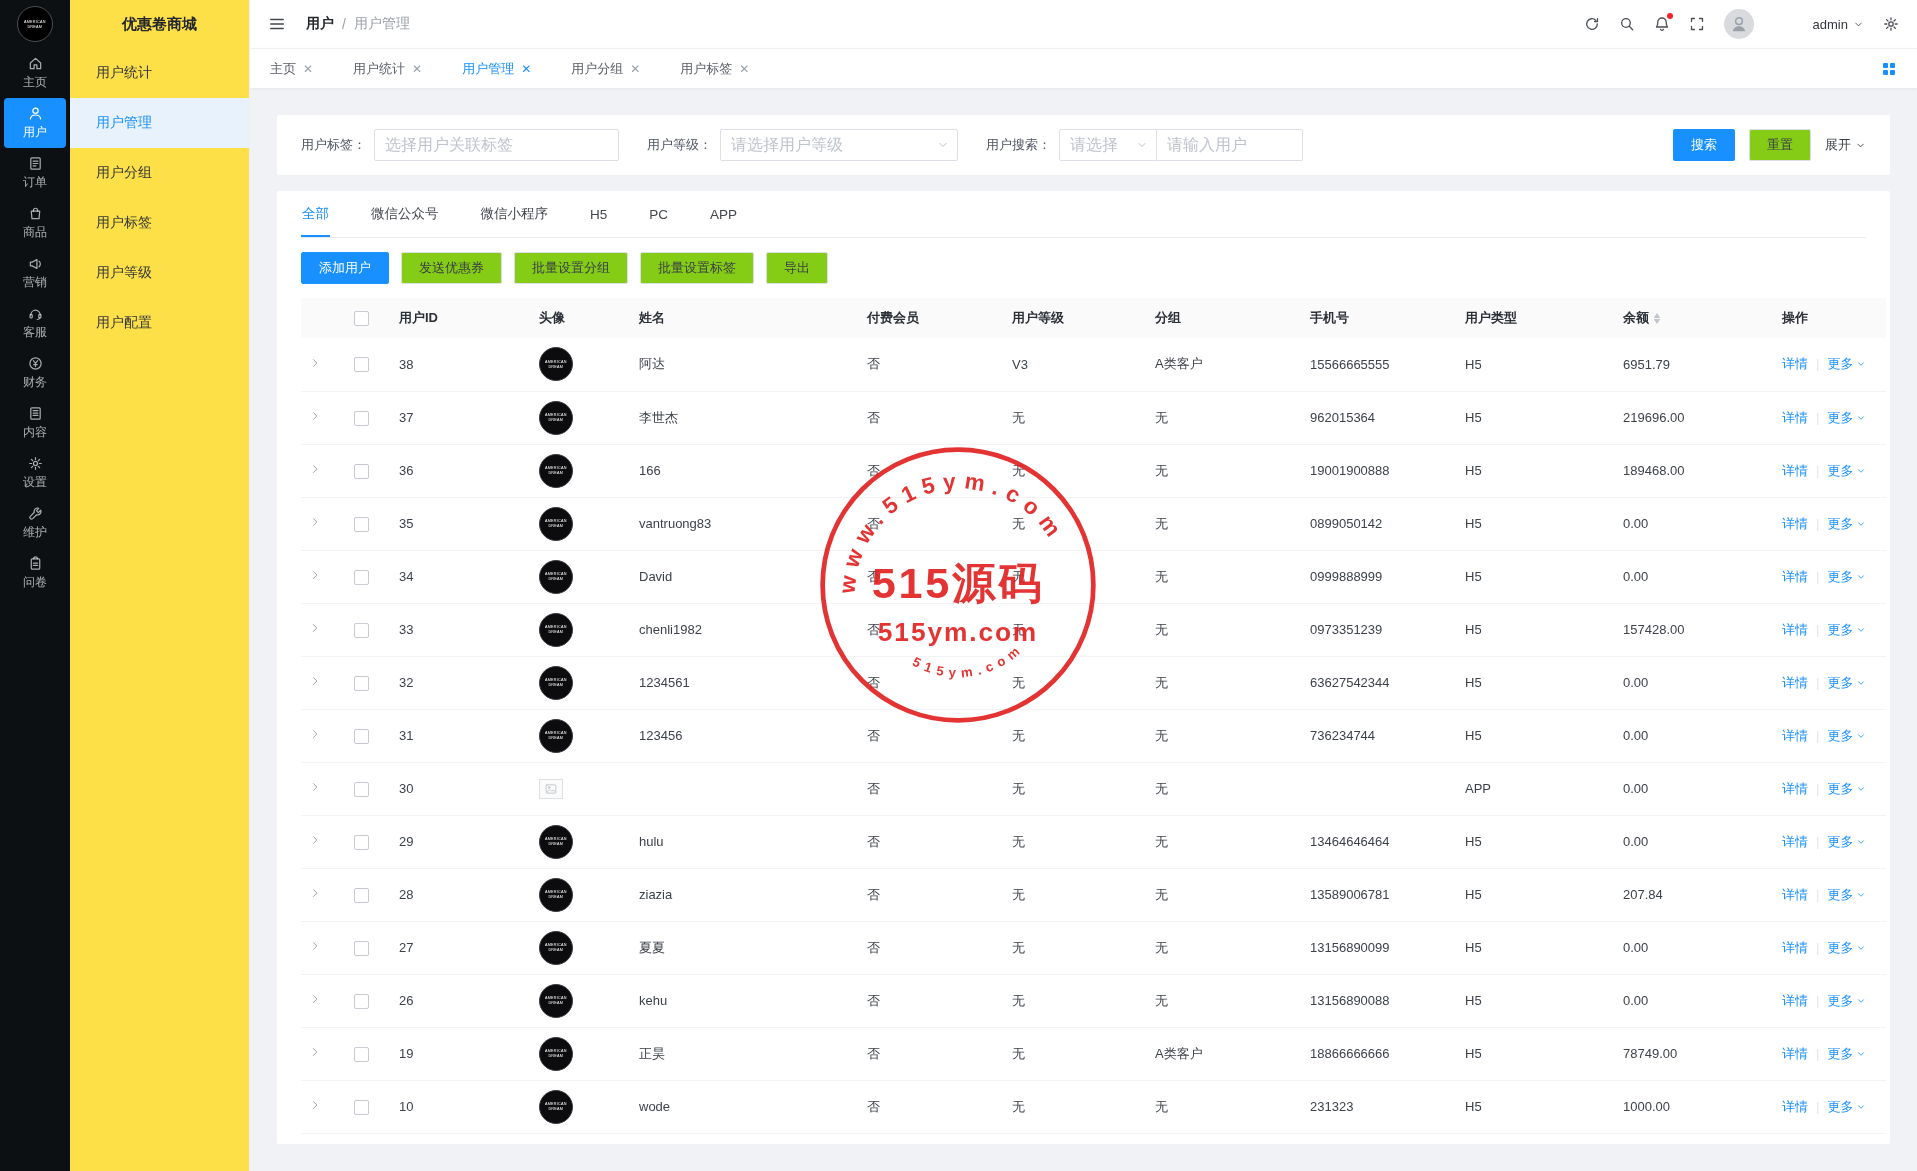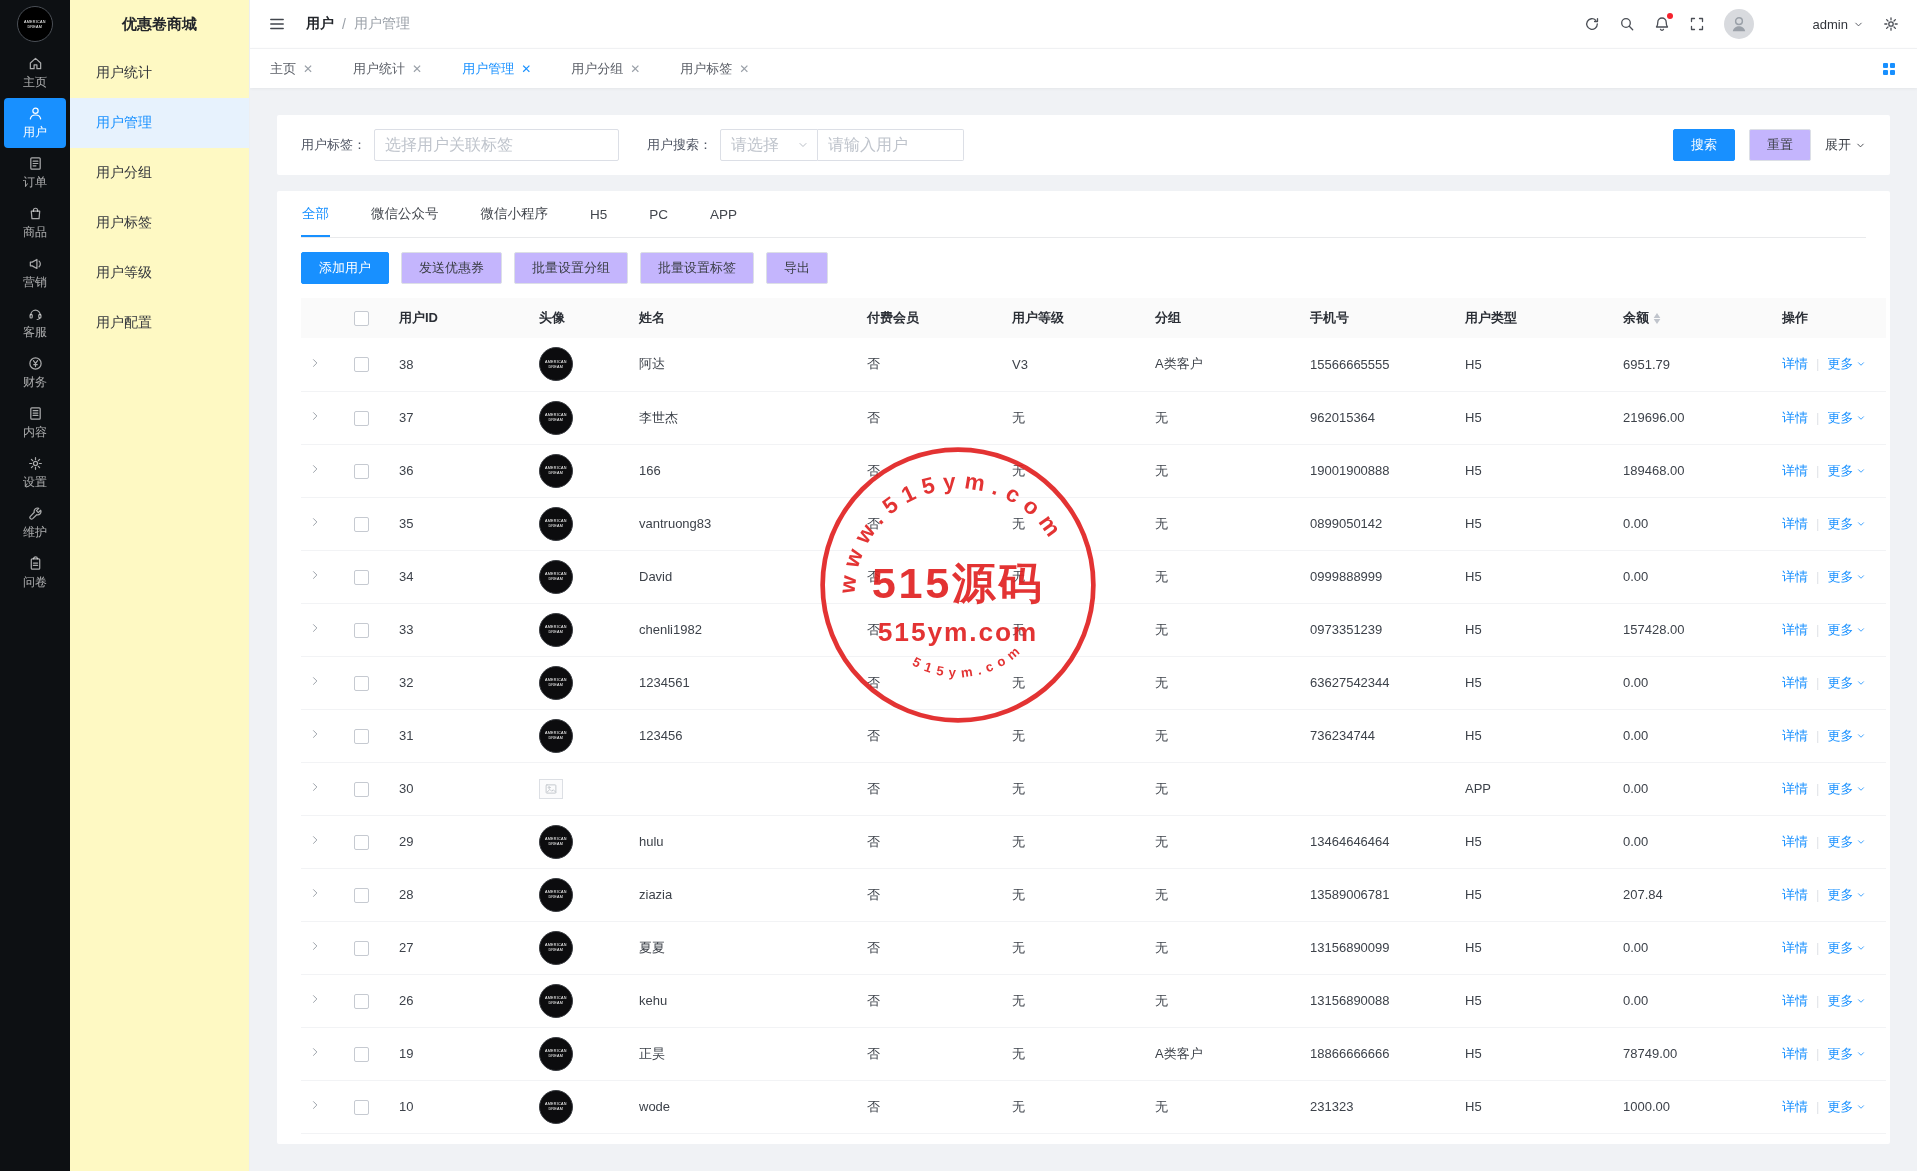--- a/index.html
+++ b/index.html
@@ -11,21 +11,21 @@
   .rail { width:70px; background:#0d1013; flex-shrink:0; display:flex; flex-direction:column; z-index:5; }
   .rail-logo { height:48px; display:flex; align-items:center; justify-content:center; }
   .logo-circle { width:36px; height:36px; border-radius:50%; background:#000; border:1px solid #4a4f56; color:#fff; display:flex; align-items:center; justify-content:center; overflow:hidden; }
   .logo-inner, .avatar-inner { transform:scale(.42); display:flex; flex-direction:column; align-items:center; gap:1px; font-size:9px; letter-spacing:.5px; line-height:1; white-space:nowrap; }
   .rail-item { height:50px; margin:0 4px; border-radius:4px; display:flex; flex-direction:column; align-items:center; justify-content:center; gap:3px; color:rgba(255,255,255,.65); cursor:pointer; }
   .rail-item.active { background:#1890ff; color:#fff; }
   .rail-item .icn { width:15px; height:15px; }
   .rail-label { font-size:12px; }
 
   
-  .submenu { width:180px; background:#fef9c3; flex-shrink:0; border-right:1px solid #edeff2; z-index:4; }
+  .submenu { width:180px; background:#fde047; flex-shrink:0; border-right:1px solid #edeff2; z-index:4; }
   .submenu-title { height:48px; display:flex; align-items:center; justify-content:center; font-size:15px; font-weight:bold; color:#23262b; }
   .sub-item { height:50px; display:flex; align-items:center; padding-left:26px; font-size:14px; color:#32353b; cursor:pointer; }
   .sub-item.active { background:#e7f2fd; color:#1890ff; }
 
   
   .main { flex:1; display:flex; flex-direction:column; min-width:0; }
   .topbar { height:48px; background:#fff; display:flex; align-items:center; padding:0 18px; }
   .hamburger { color:#42464d; margin-right:20px; cursor:pointer; }
   .crumb { display:flex; align-items:center; gap:8px; font-size:14px; }
   .crumb .sect { font-weight:bold; color:#23262b; cursor:pointer; }
@@ -50,21 +50,21 @@
   .content { flex:1; padding:27px; overflow:hidden; display:flex; flex-direction:column; }
   .filter-card { background:#fff; border-radius:2px; padding:14px 24px; display:flex; align-items:center; flex-shrink:0; }
   .f-item { display:flex; align-items:center; margin-right:28px; }
   .f-label { color:#4e5462; margin-right:8px; white-space:nowrap; }
   .ipt, .sel { height:32px; border:1px solid #dcdfe6; border-radius:2px; background:#fff; font-size:16px; }
   input.ipt { padding:0 10px; color:#333; outline:none; font-family:inherit; }
   input.ipt::placeholder { color:#bfc4cc; }
   .sel { display:flex; align-items:center; justify-content:space-between; padding:0 8px 0 10px; color:#bfc4cc; cursor:pointer; }
   .sel .icn { width:12px; height:12px; color:#b6bbc3; }
   .f-right { margin-left:auto; display:flex; align-items:center; gap:14px; }
-  .btn { height:32px; padding:0 17px; border-radius:2px; border:1px solid #dcdfe6; background:#c4b5fd; color:#3a3e45; font-size:13px; display:inline-flex; align-items:center; justify-content:center; gap:4px; cursor:pointer; font-family:inherit; }
+  .btn { height:32px; padding:0 17px; border-radius:2px; border:1px solid #dcdfe6; background:#84cc16; color:#3a3e45; font-size:13px; display:inline-flex; align-items:center; justify-content:center; gap:4px; cursor:pointer; font-family:inherit; }
   .btn.primary { background:#1890ff; border-color:#1890ff; color:#fff; }
   .link-expand { display:inline-flex; align-items:center; gap:4px; color:#3a3e45; cursor:pointer; }
 
   .table-card { background:#fff; border-radius:2px; margin-top:16px; padding:0 24px 16px; flex:1; overflow:hidden; }
   .ctabs { display:flex; align-items:center; border-bottom:1px solid #e9eaec; }
   .ctab { padding:14px 1px 12px; margin-right:40px; font-size:13.5px; color:#42464d; cursor:pointer; border-bottom:2px solid transparent; }
   .ctab.active { color:#1890ff; border-bottom-color:#1890ff; }
   .action-row { display:flex; gap:12px; margin:14px 0; }
 
   table.user-table { width:100%; border-collapse:collapse; table-layout:fixed; }
@@ -315,20 +315,31 @@
         </svg>
       </span>
   </div>
 
   <div class="content">
 
     <section class="filter-card">
       <div class="f-item">
         <span class="f-label">用户标签：</span>
         <input class="ipt" style="width: 245px;" placeholder="选择用户关联标签">
+      </div>
+      <div class="f-item">
+        <span class="f-label">用户等级：</span>
+        <div class="sel" style="width:238px">
+          <span>请选择用户等级</span>
+          <span id="ico-chev-sel1">
+              <svg class="icn" style="width:12px;height:12px" viewBox="0 0 16 16">
+                <path d="m4 6 4 4 4-4"></path>
+              </svg>
+            </span>
+        </div>
       </div>
       <div class="f-item" style="margin-right:0">
         <span class="f-label">用户搜索：</span>
         <div class="sel" style="width:98px;border-radius:2px 0 0 2px">
           <span>请选择</span>
           <span id="ico-chev-sel2">
               <svg class="icn" style="width:12px;height:12px" viewBox="0 0 16 16">
                 <path d="m4 6 4 4 4-4"></path>
               </svg>
             </span>

